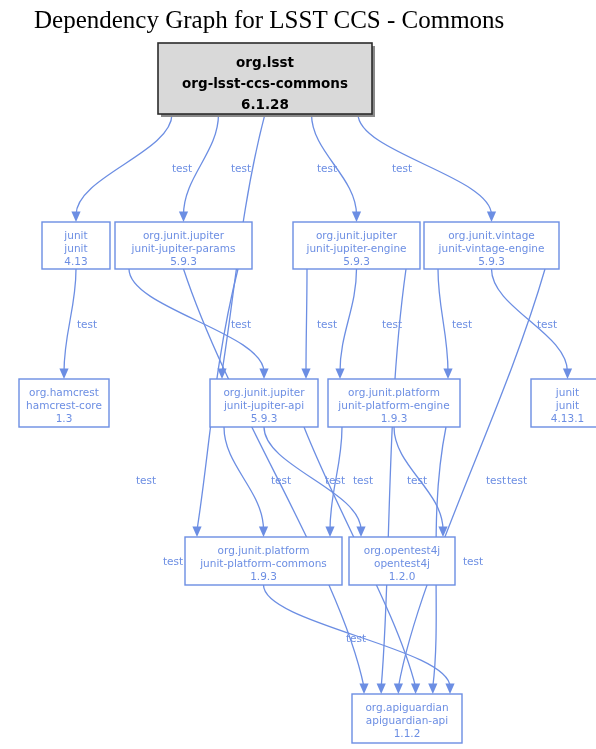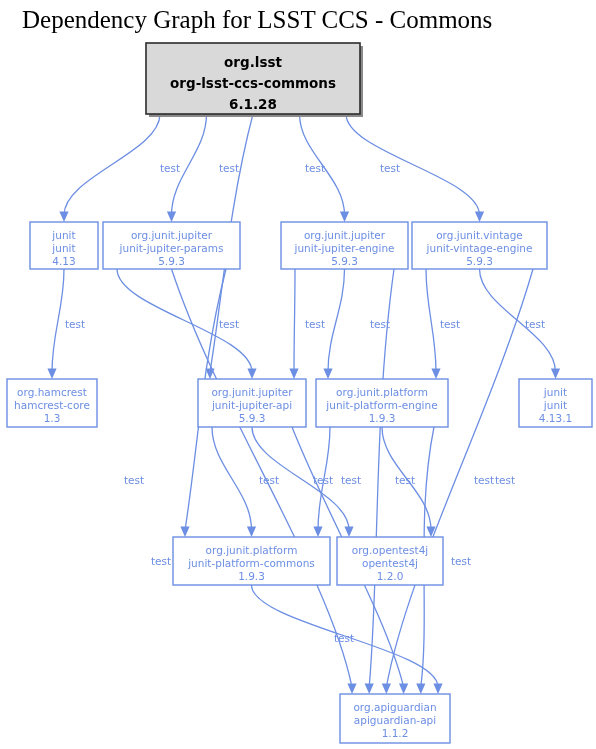--- a/index.html
+++ b/index.html
@@ -1,17 +1,17 @@
 <!DOCTYPE html>
 <html><head>
 <meta charset="utf-8">
 <style>
   html,body{margin:0;padding:0;background:#ffffff;}
   body{width:596px;height:749px;overflow:hidden;font-family:"DejaVu Sans",sans-serif;}
-  #graph{position:relative;width:508px;height:749px;}
+  #graph{position:relative;width:508px;height:749px;margin-left:12px;}
   svg{display:block;}
   .title-text{font-family:"Liberation Serif","DejaVu Serif",serif;font-size:25px;fill:#000000;}
   .node-rect{fill:#ffffff;stroke:#6c8ee3;stroke-width:1.4px;}
   .node-root-rect{fill:#d9d9d9;stroke:#2b2b2b;stroke-width:1.6px;}
   .node-text{font-family:"DejaVu Sans",sans-serif;font-size:10.5px;fill:#6c8ee3;text-anchor:middle;}
   .node-root-text{font-family:"DejaVu Sans",sans-serif;font-size:13.5px;font-weight:bold;fill:#000000;text-anchor:middle;}
   .edge-path{fill:none;stroke:#6c8ee3;stroke-width:1.3px;}
   .edge-head{fill:#6c8ee3;stroke:none;}
   .edge-label{font-family:"DejaVu Sans",sans-serif;font-size:10.5px;fill:#6c8ee3;text-anchor:start;}
 </style>

